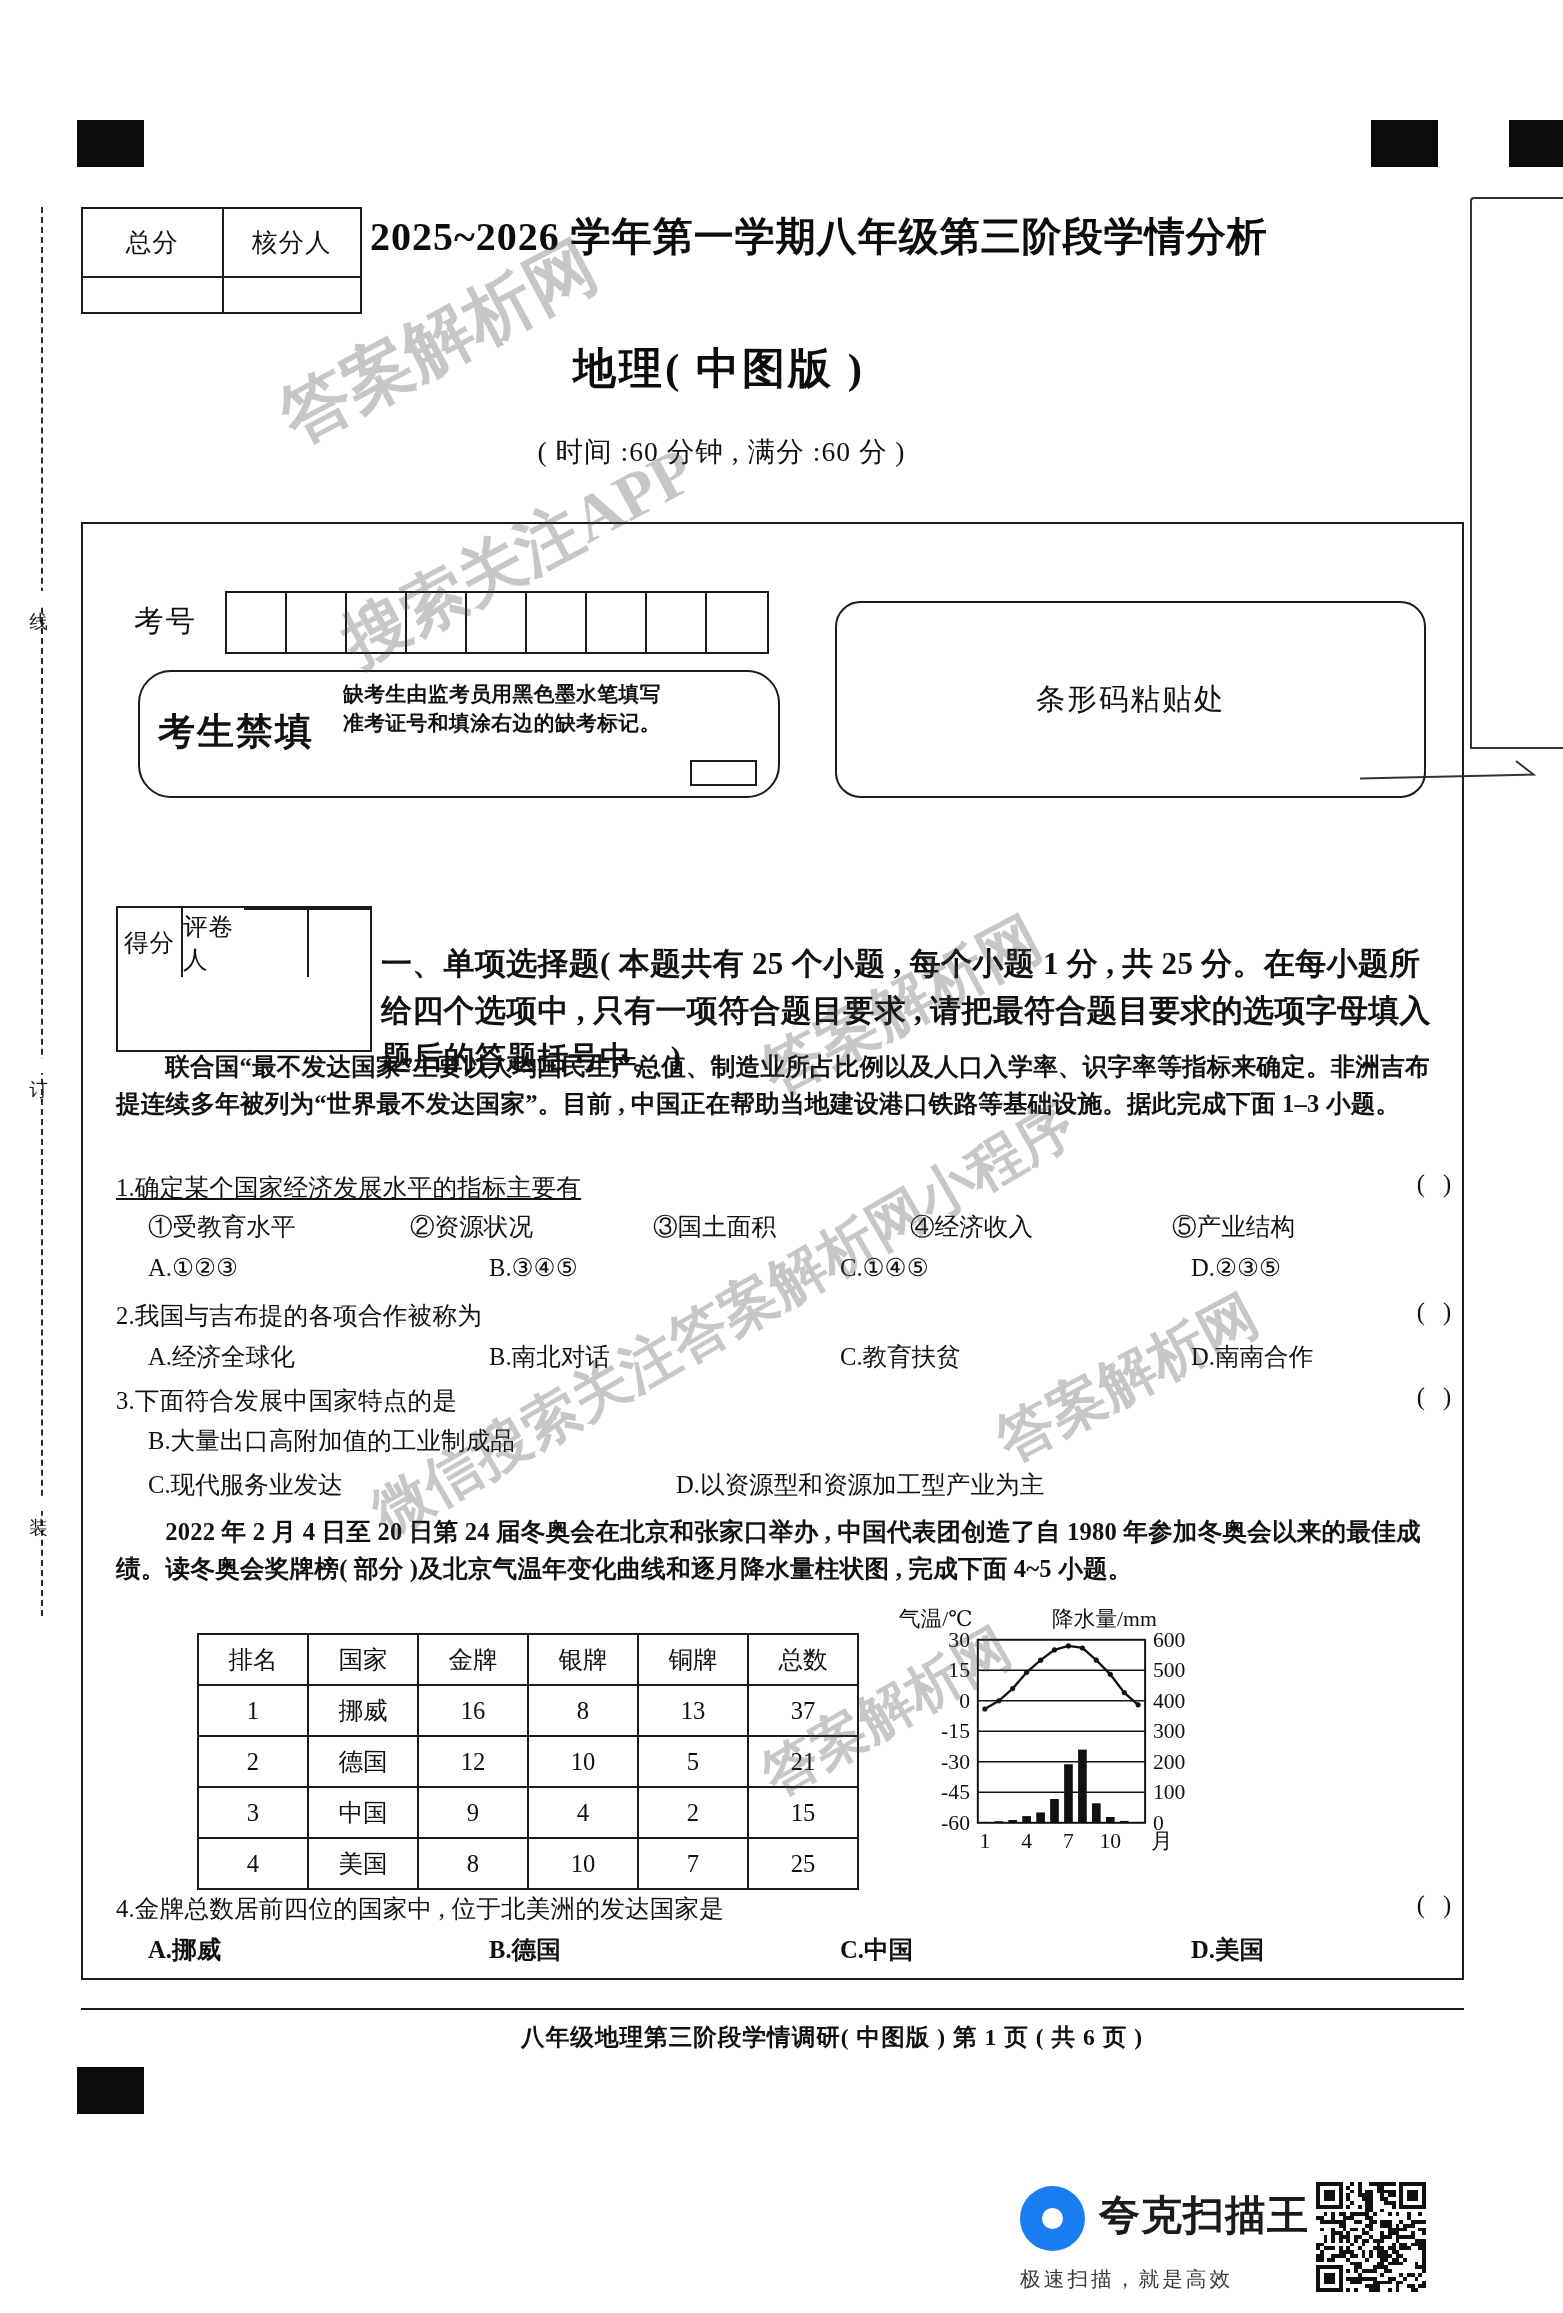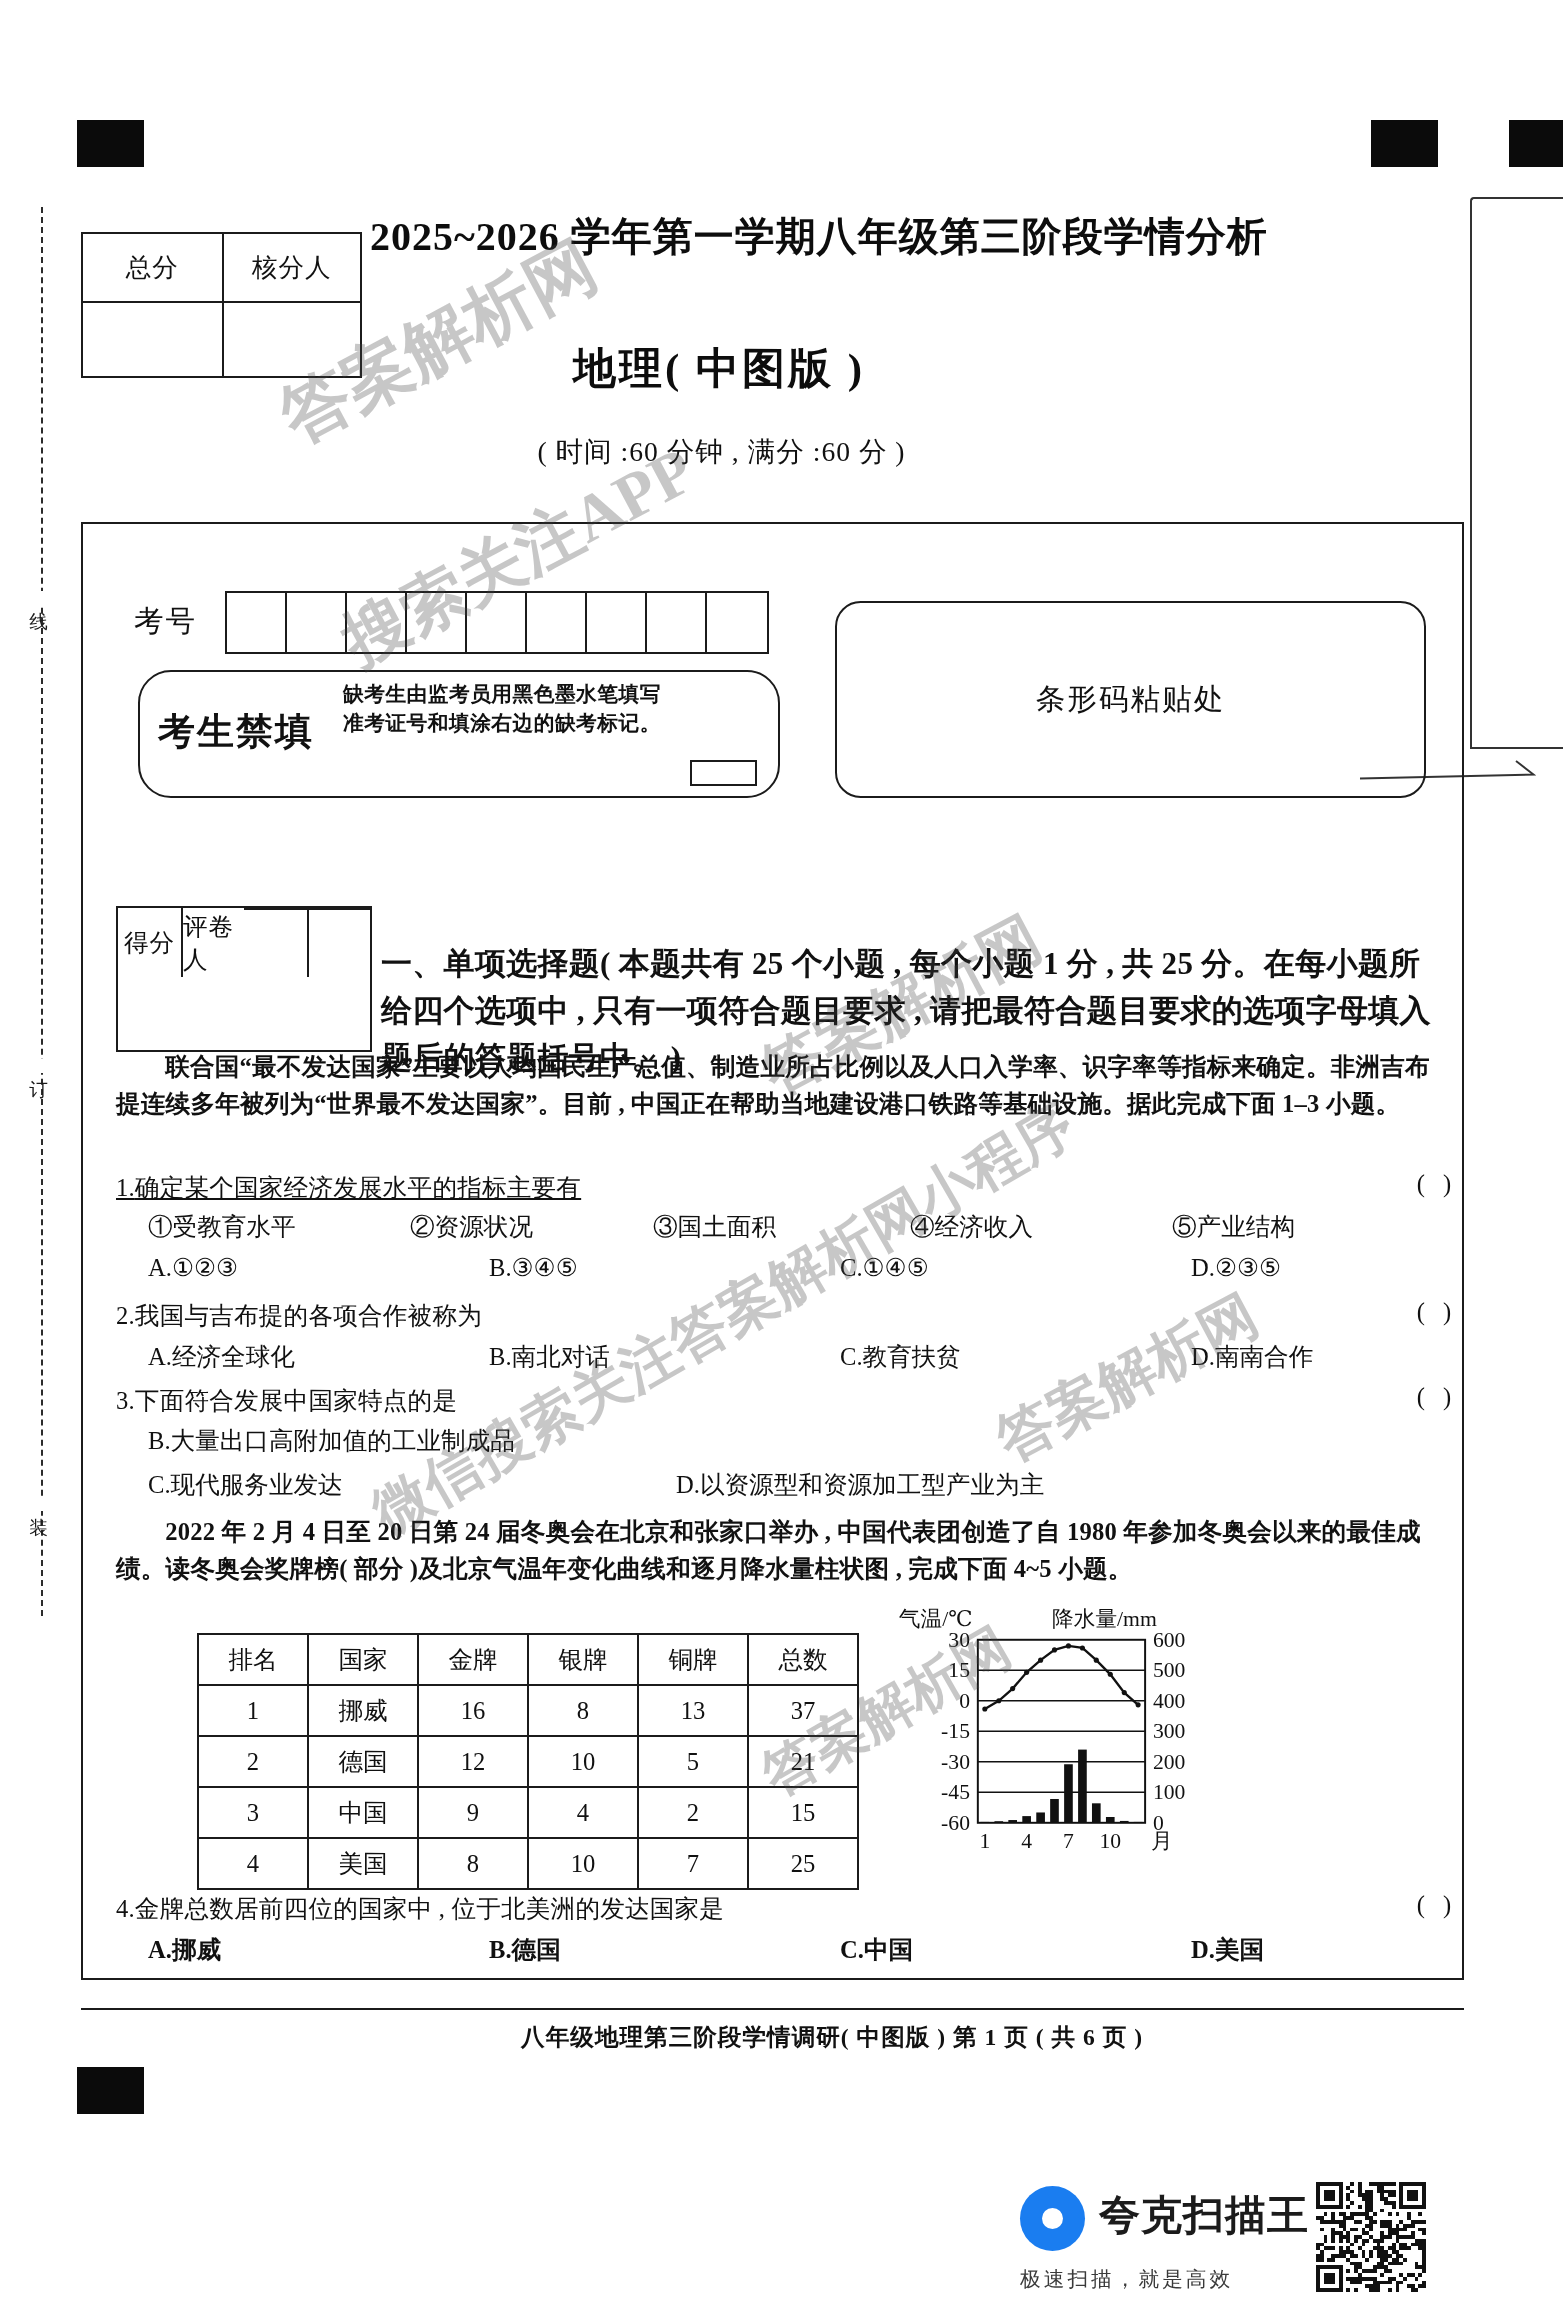--- a/index.html
+++ b/index.html
@@ -45,26 +45,25 @@
     border-top-left-radius: 3.9px;
   }
   .right-pointer {
     position: absolute; left: 1359px; top: 759px;
     width: 197px; height: 39px;
   }
 
   
   .score-box {
     position: absolute; left: 81px; top: 207px;
-    width: 281px; height: 146px;
+    width: 281px; height: 107px;
     border: 2px solid #1b1b1b;
     display: grid;
     grid-template-columns: 1fr 1fr;
     grid-template-rows: 67px 1fr;
-    margin-top: 25px;
   }
   .score-box > div {
     display: flex; align-items: center; justify-content: center;
     font-size: 25.6px; letter-spacing: 1px;
   }
   .score-box .cell-b { border-left: 2px solid #1b1b1b; }
   .score-box .row2   { border-top: 2px solid #1b1b1b; }
 
   .paper-title {
     position: absolute; left: 370px; top: 209px; width: 1093px;

